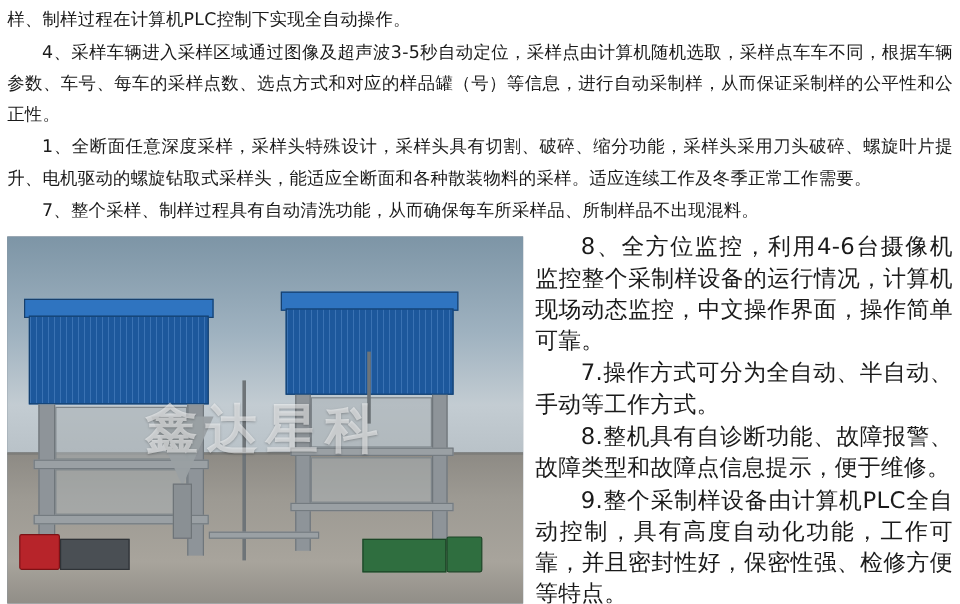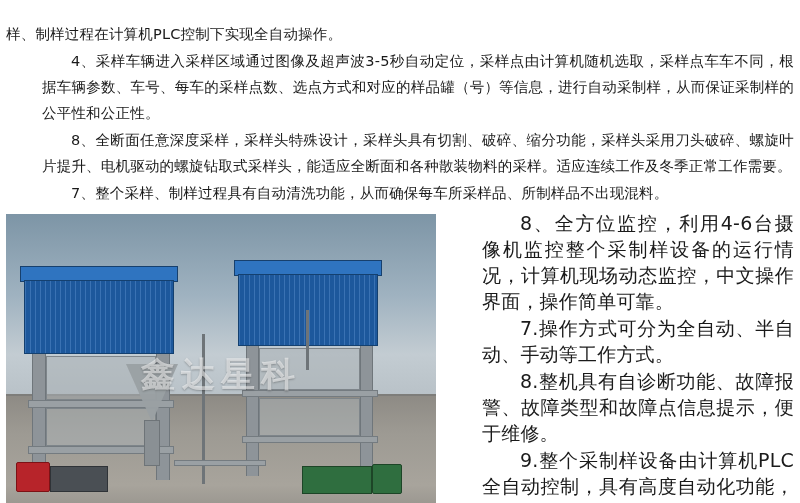--- a/index.html
+++ b/index.html
@@ -12,33 +12,32 @@
     background: #ffffff;
     font-family: "DejaVu Sans", "Liberation Sans", sans-serif;
     color: #1a1a1a;
     overflow: hidden;
   }
   .page {
     position: relative;
     width: 800px;
     height: 503px;
     box-sizing: border-box;
-    padding: 21px 6px 0 6px;
+    padding: 4px 6px 0 6px;
   }
   .para {
     font-size: 14.5px;
     line-height: 26px;
     letter-spacing: 0.2px;
     margin: 0 0 1px 0;
     text-align: justify;
     text-justify: inter-ideograph;
   }
   .indent {
     text-indent: 2em;
-    margin-left: 36px;
   }
   
   .top-block {
     width: 788px;
   }
   
   .lower {
     position: relative;
     width: 788px;
     margin-top: 4px;
@@ -158,21 +157,21 @@
   .pole {
     position: absolute;
     width: 3px;
     background: #6e7478;
   }
   .watermark {
     position: absolute;
     left: 50%;
     top: 52%;
     transform: translate(-50%, -50%);
-    font-size: 34px;
+    font-size: 44px;
     font-weight: bold;
     color: rgba(255,255,255,0.55);
     letter-spacing: 6px;
     white-space: nowrap;
     text-shadow: 0 1px 2px rgba(0,0,0,0.25);
     font-family: Liberation Mono, monospace;
   }
   .side-text {
     overflow: hidden;
   }
@@ -182,21 +181,21 @@
   }
 </style>
 </head>
 <body>
 
 <div class="page">
 
   <div class="top-block">
     <p class="para">样、制样过程在计算机PLC控制下实现全自动操作。</p>
     <p class="para indent">4、采样车辆进入采样区域通过图像及超声波3-5秒自动定位，采样点由计算机随机选取，采样点车车不同，根据车辆参数、车号、每车的采样点数、选点方式和对应的样品罐（号）等信息，进行自动采制样，从而保证采制样的公平性和公正性。</p>
-    <p class="para indent">8、全断面任意深度采样，采样头特殊设计，采样头具有切割、破碎、缩分功能，采样头采用刀头破碎、螺旋叶片提升、电机驱动的螺旋钻取式采样头，能适应全断面和各种散装物料的采样。适应连续工作及冬季正常工作需要。</p>
+    <p class="para indent">1、全断面任意深度采样，采样头特殊设计，采样头具有切割、破碎、缩分功能，采样头采用刀头破碎、螺旋叶片提升、电机驱动的螺旋钻取式采样头，能适应全断面和各种散装物料的采样。适应连续工作及冬季正常工作需要。</p>
     <p class="para indent">7、整个采样、制样过程具有自动清洗功能，从而确保每车所采样品、所制样品不出现混料。</p>
   </div>
 
   <div class="lower">
 
     <div class="photo">
       <div class="sky"></div>
       <div class="ground"></div>
       <div class="ground-line"></div>
 

